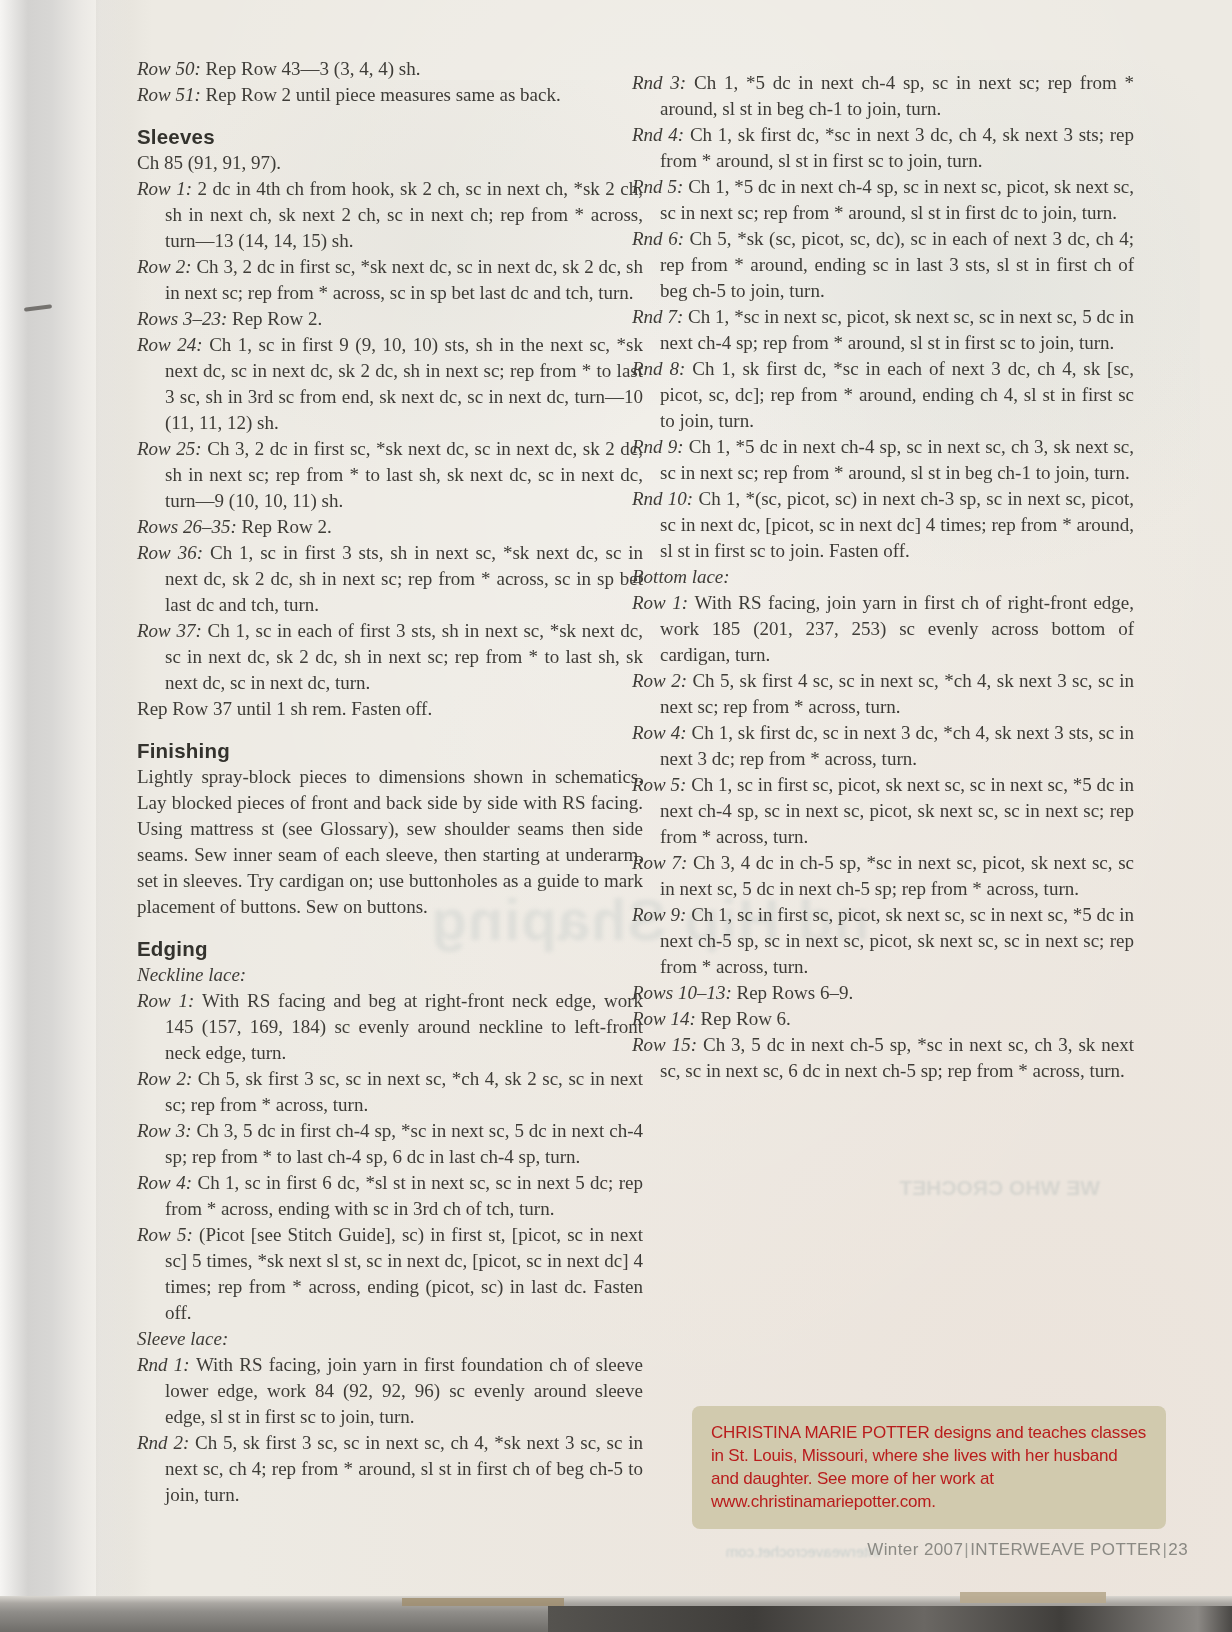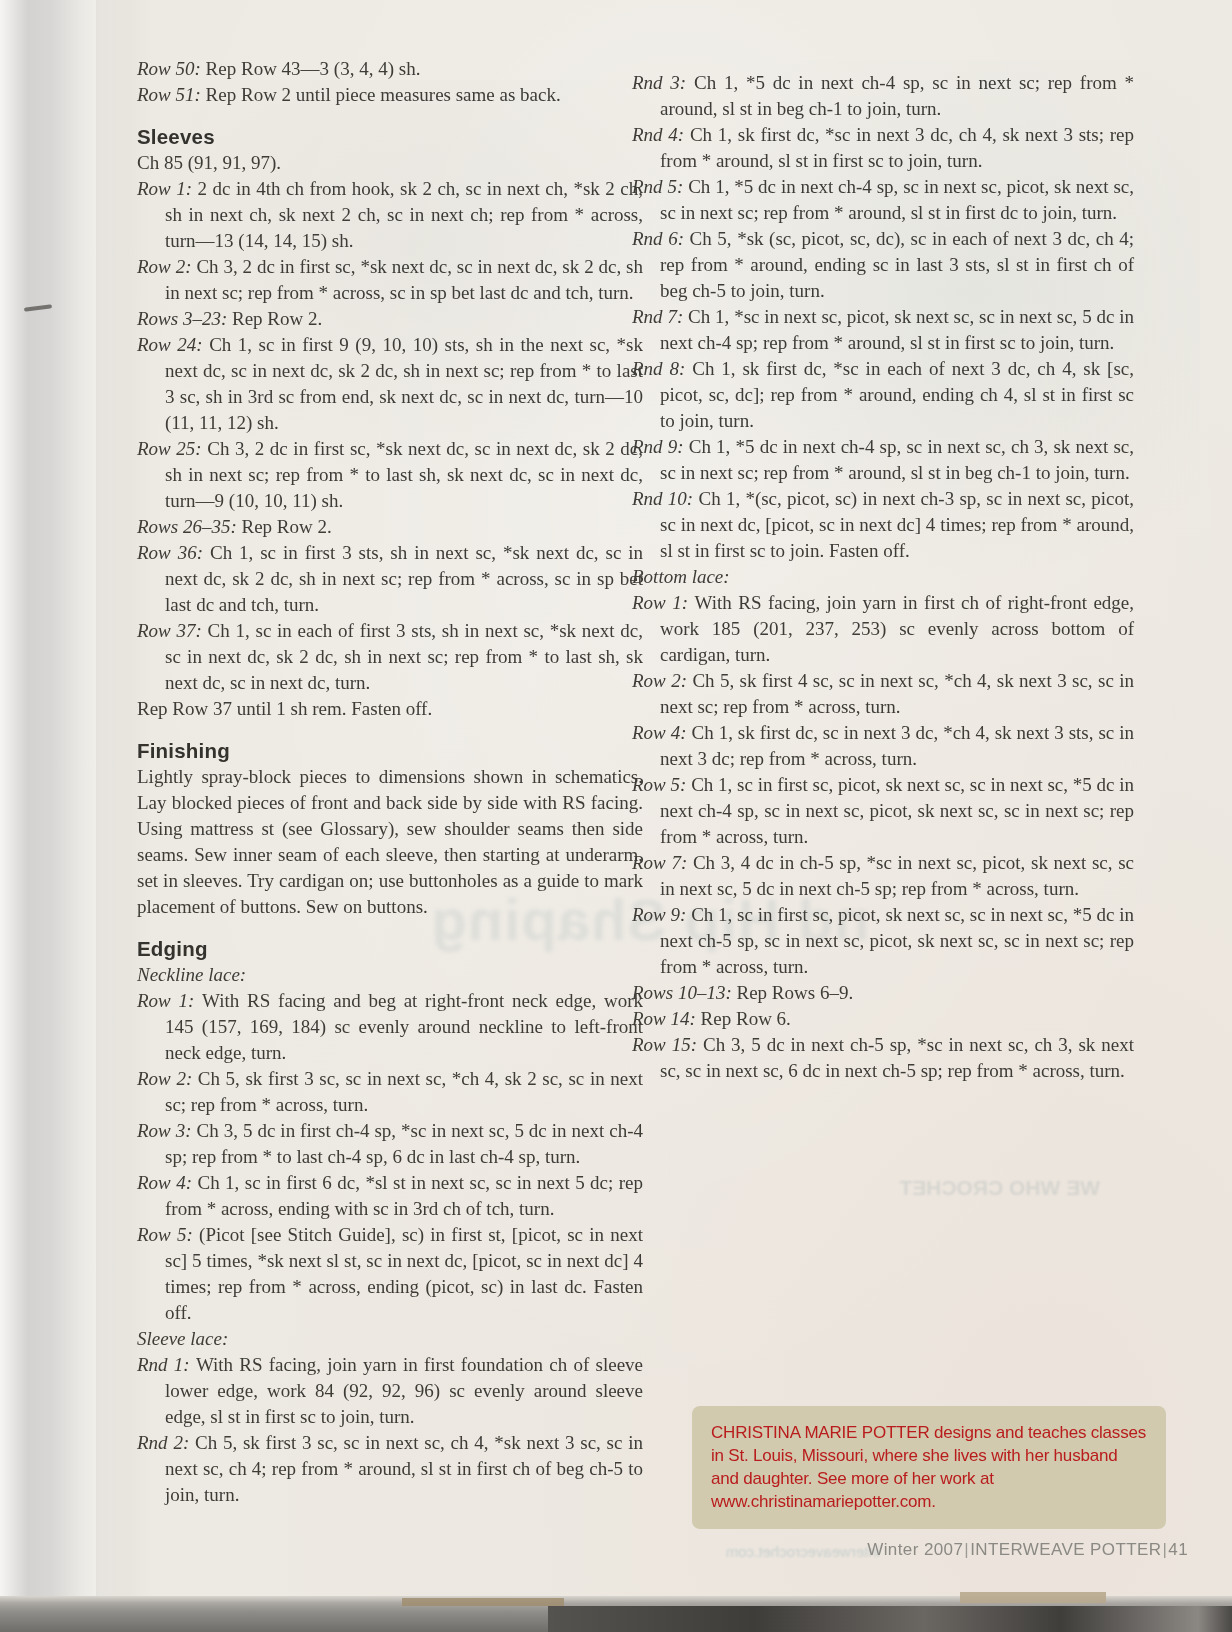--- a/index.html
+++ b/index.html
@@ -120,21 +120,21 @@
   <div class="bio-box">
     <span>CHRISTINA MARIE POTTER</span>
     <span>designs and teaches classes in St. Louis, Missouri, where she lives with her husband and daughter. See more of her work at www.christinamariepotter.com.</span>
   </div>
 
   <div class="footer">
     <span>Winter 2007</span>
     <span class="sep">|</span>
     <span>INTERWEAVE POTTER</span>
     <span class="sep">|</span>
-    <span>41</span>
+    <span>23</span>
   </div>
 
   <div class="gutter"></div>
   <div class="gutter-shadow"></div>
   <div class="dash-mark"></div>
 
   <div class="bottom-edge"></div>
   <div class="tan-strip-a"></div>
   <div class="tan-strip-b"></div>
   <div class="bottom-dark"></div>

